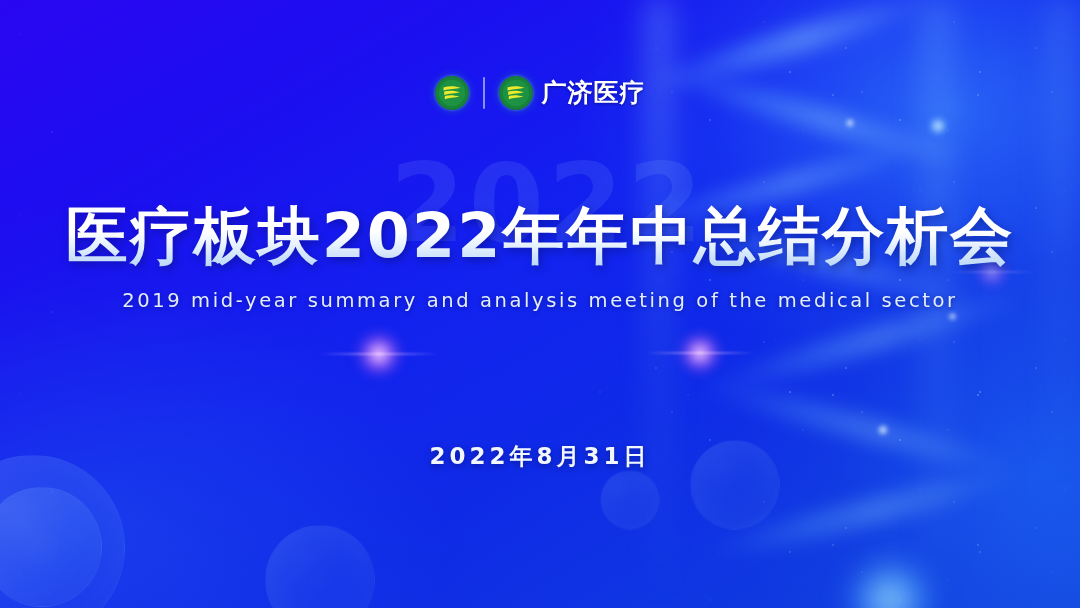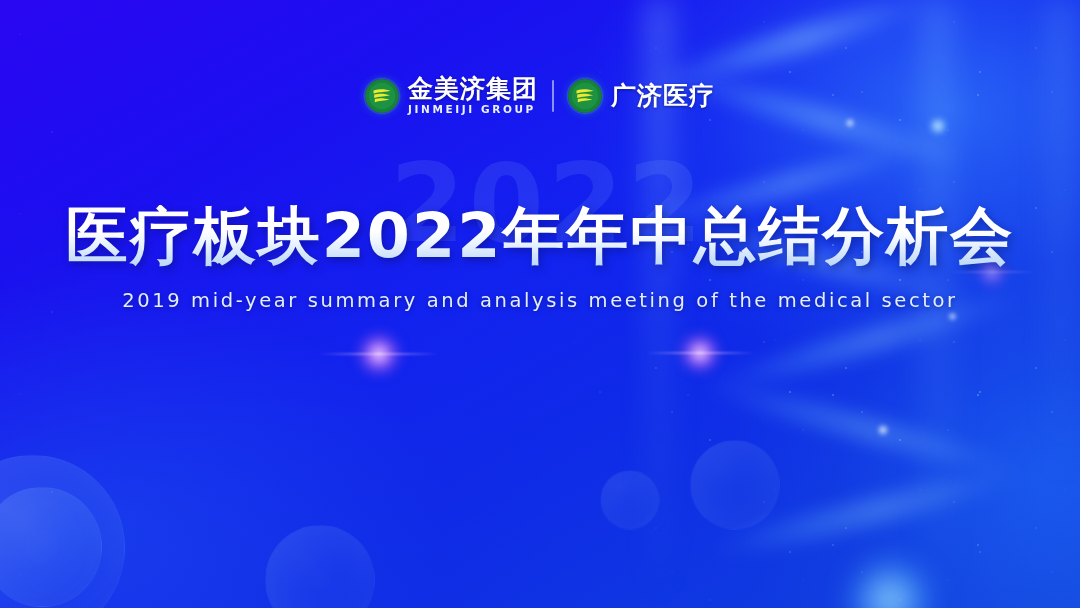--- a/index.html
+++ b/index.html
@@ -267,24 +267,20 @@
       <div class="logo-unit">
         <span class="emblem">
           <svg width="34" height="34" viewBox="0 0 34 34" aria-hidden="true">
             <circle cx="17" cy="17" r="16" fill="#17823a"></circle>
             <circle cx="17" cy="17" r="13.2" fill="#1d9243"></circle>
             <path d="M8.5 11.5 C15 9.5, 21 10.5, 25.5 11.8 C21 13.4, 14 12.8, 8.5 14.6 Z" fill="#ecea2e"></path>
             <path d="M9.2 15.6 C15 14.0, 20.5 15.0, 25 16.2 C20.5 17.8, 14 17.2, 9.2 18.9 Z" fill="#ecea2e"></path>
             <path d="M9.8 20.0 C15 18.6, 20 19.5, 24.4 20.6 C20 22.2, 14 21.7, 9.8 23.3 Z" fill="#ecea2e"></path>
           </svg>
         </span>
-        <span>
-          <span class="logo-cn">金美济集团</span>
-          <span class="logo-en" style="display:block">JINMEIJI GROUP</span>
-        </span>
       </div>
 
       <span class="logo-divider"></span>
 
       <div class="logo-unit">
         <span class="emblem">
           <svg width="34" height="34" viewBox="0 0 34 34" aria-hidden="true">
             <circle cx="17" cy="17" r="16" fill="#17823a"></circle>
             <circle cx="17" cy="17" r="13.2" fill="#1d9243"></circle>
             <path d="M8.5 11.5 C15 9.5, 21 10.5, 25.5 11.8 C21 13.4, 14 12.8, 8.5 14.6 Z" fill="#ecea2e"></path>
@@ -293,15 +289,16 @@
           </svg>
         </span>
         <span class="logo-cn">广济医疗</span>
       </div>
     </div>
 
     <h1 class="title">医疗板块2022年年中总结分析会</h1>
 
     <div class="subtitle">2019 mid-year summary and analysis meeting of the medical sector</div>
 
+    <div class="date">2022年8月31日</div>
 
   </div>
 </div>
 
 </body></html>

